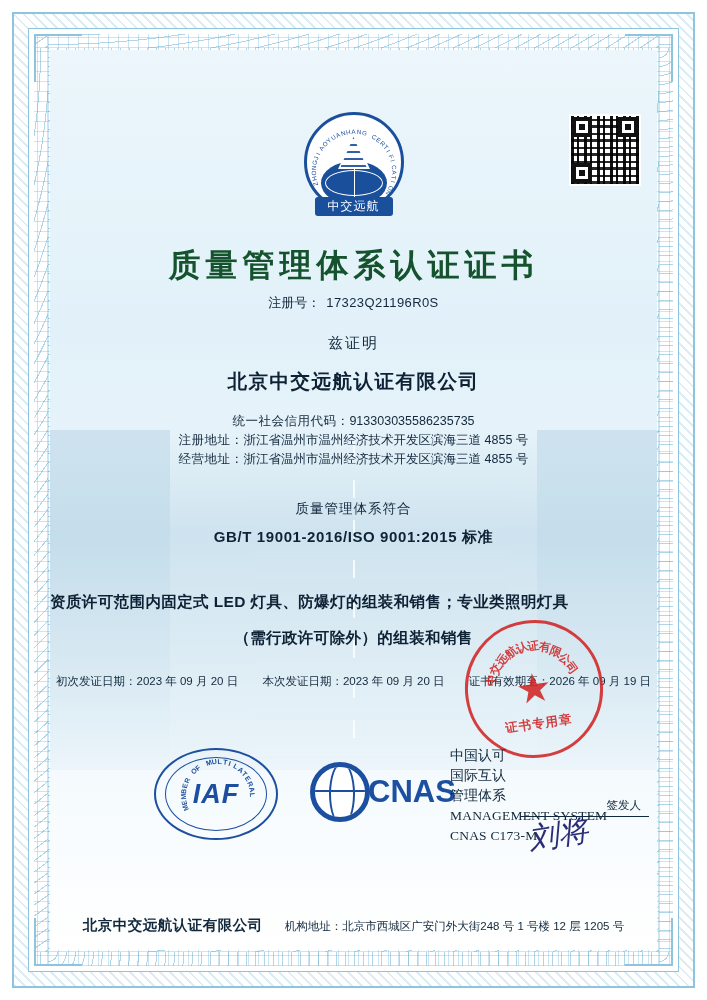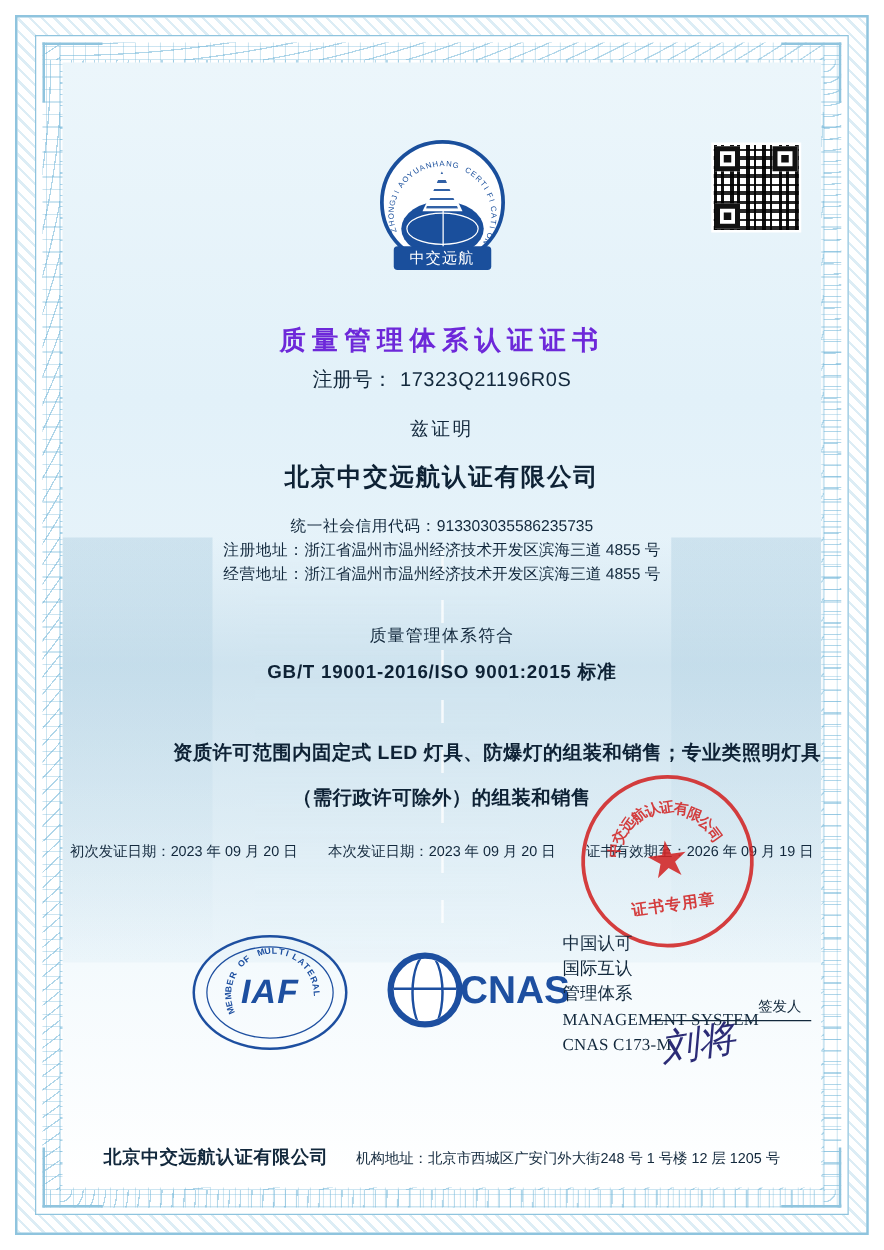--- a/index.html
+++ b/index.html
@@ -226,33 +226,32 @@
   .qr-eye.tl { left: 3px; top: 3px; }
   .qr-eye.tr { right: 3px; top: 3px; }
   .qr-eye.bl { left: 3px; bottom: 3px; }
 
   
   .title {
     position: absolute;
     left: 0; right: 0;
     top: 194px;
     text-align: center;
-    font-size: 21px;
+    font-size: 32px;
     font-weight: bold;
     letter-spacing: 5px;
-    color: #6d28d9;
+    color: #14532d;
     font-family: "DejaVu Sans", sans-serif;
-    margin-top: 14px;
   }
   .regline {
     position: absolute;
     left: 0; right: 0;
     top: 244px;
     text-align: center;
-    font-size: 16px;
+    font-size: 13px;
     color: #12283c;
   }
   .regline .num { margin-left: 6px; letter-spacing: .4px; }
 
   .hereby {
     position: absolute;
     left: 0; right: 0;
     top: 284px;
     text-align: center;
     font-size: 15px;
@@ -306,21 +305,21 @@
     top: 512px;
     text-align: center;
     font-size: 13.5px;
     letter-spacing: 1px;
     color: #12283c;
   }
   .scope-1 {
     position: absolute;
     left: 0; right: 0;
     top: 542px;
-    text-align: right;
+    text-align: left;
     font-size: 15.5px;
     font-weight: bold;
     letter-spacing: .4px;
     color: #0e2235;
   }
   .scope-2 {
     position: absolute;
     left: 0; right: 0;
     top: 578px;
     text-align: center;

